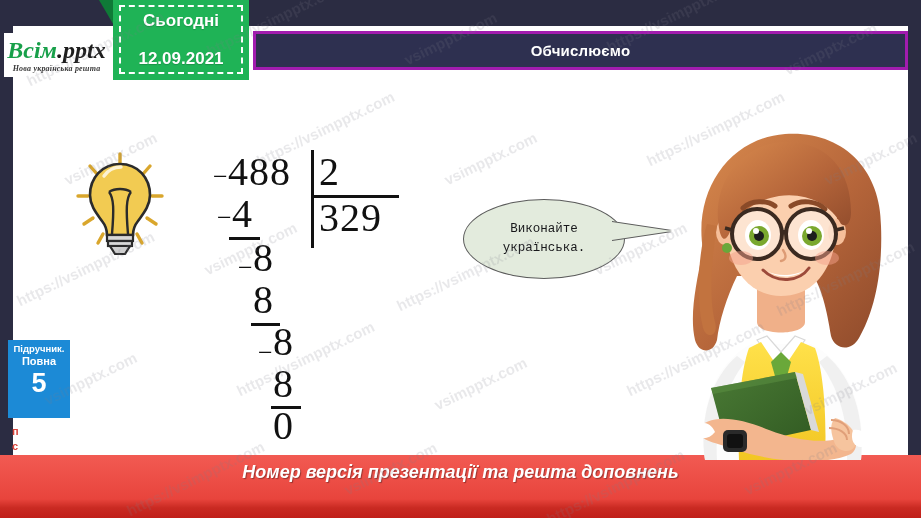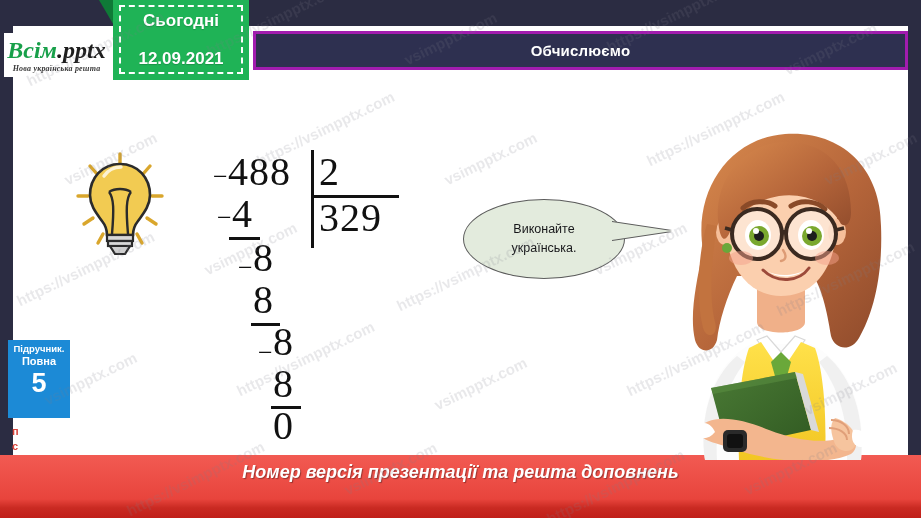--- a/index.html
+++ b/index.html
@@ -120,21 +120,21 @@
     left: 463px; top: 199px;
     width: 162px; height: 80px;
     background: #e3ebdd;
     border: 1px solid #5c5c5c;
     border-radius: 50% / 50%;
     display: flex; flex-direction: column;
     align-items: center; justify-content: center;
   }
   .bubble-line {
     font-size: 12.5px; color: #17171a; font-weight: 400;
-    line-height: 1.5; text-align: center;
+    line-height: 1.5; text-align: center; font-family: Liberation Mono, monospace;
   }
   .bubble-tail {
     position: absolute; left: 612px; top: 222px;
     width: 0; height: 0;
     border-top: 9px solid transparent;
     border-bottom: 9px solid transparent;
     border-left: 60px solid #e3ebdd;
     filter: drop-shadow(0 1px 0 #5c5c5c) drop-shadow(0 -1px 0 #5c5c5c);
     z-index: 1;
   }

